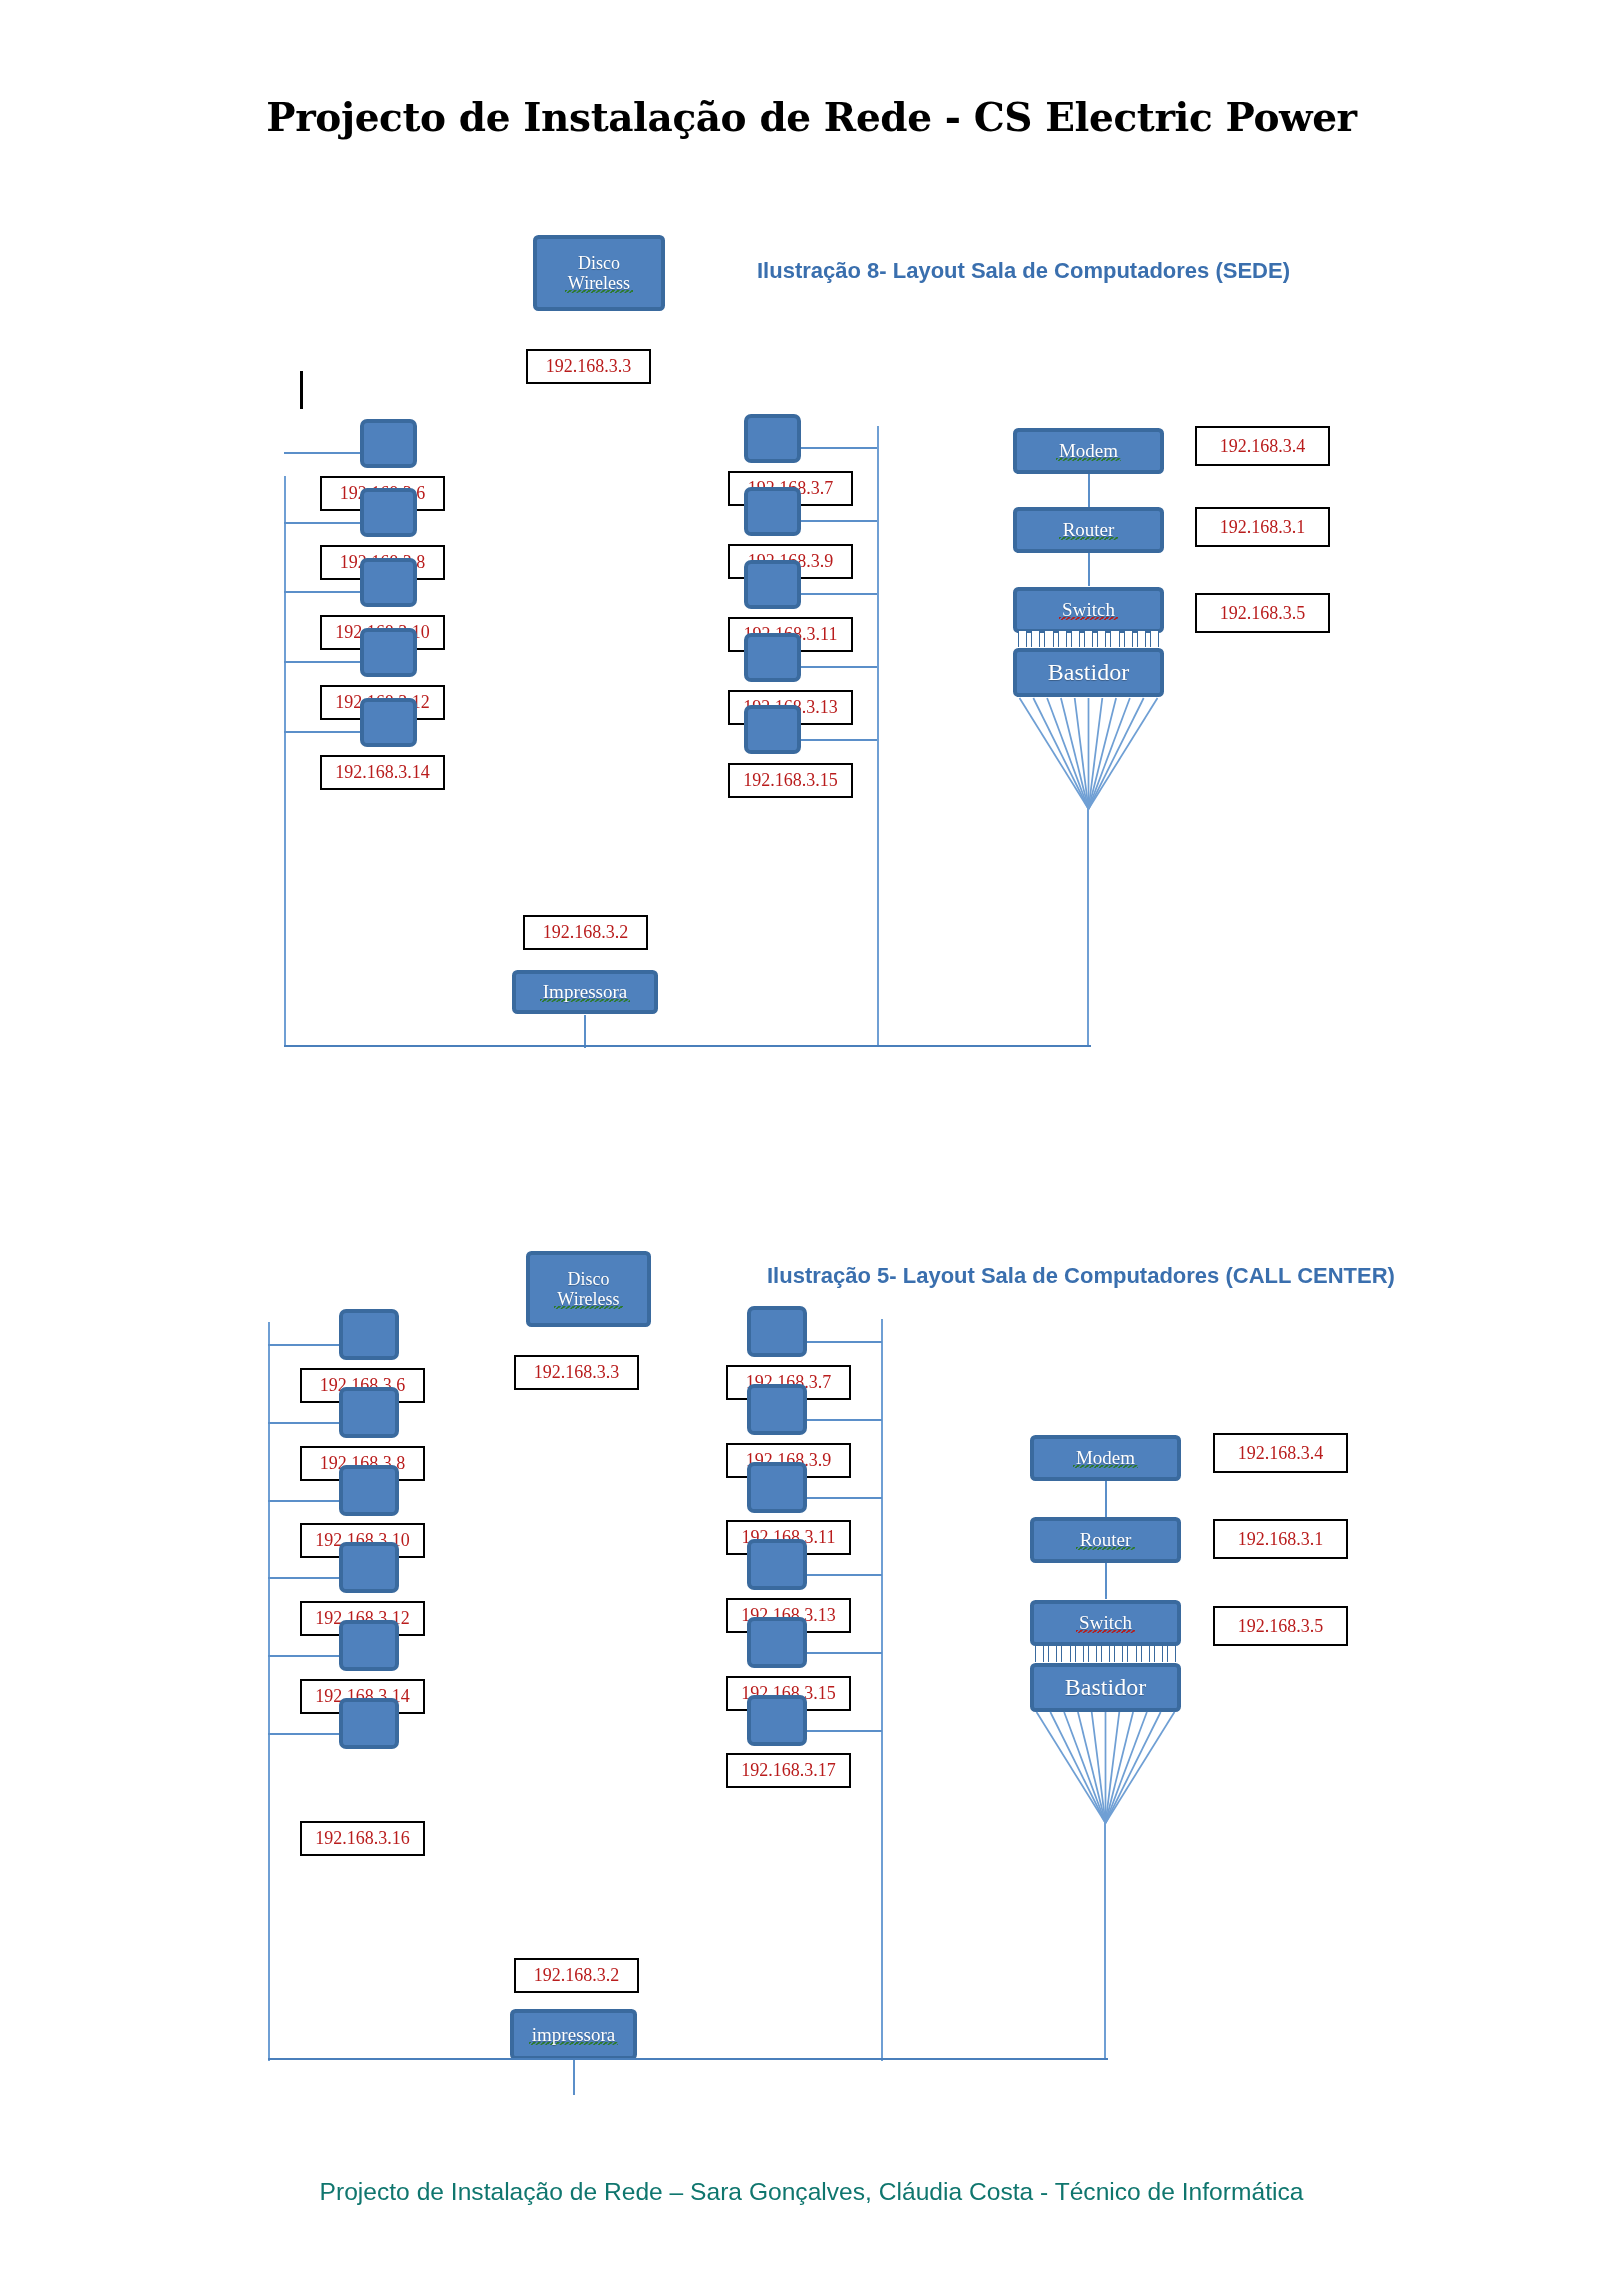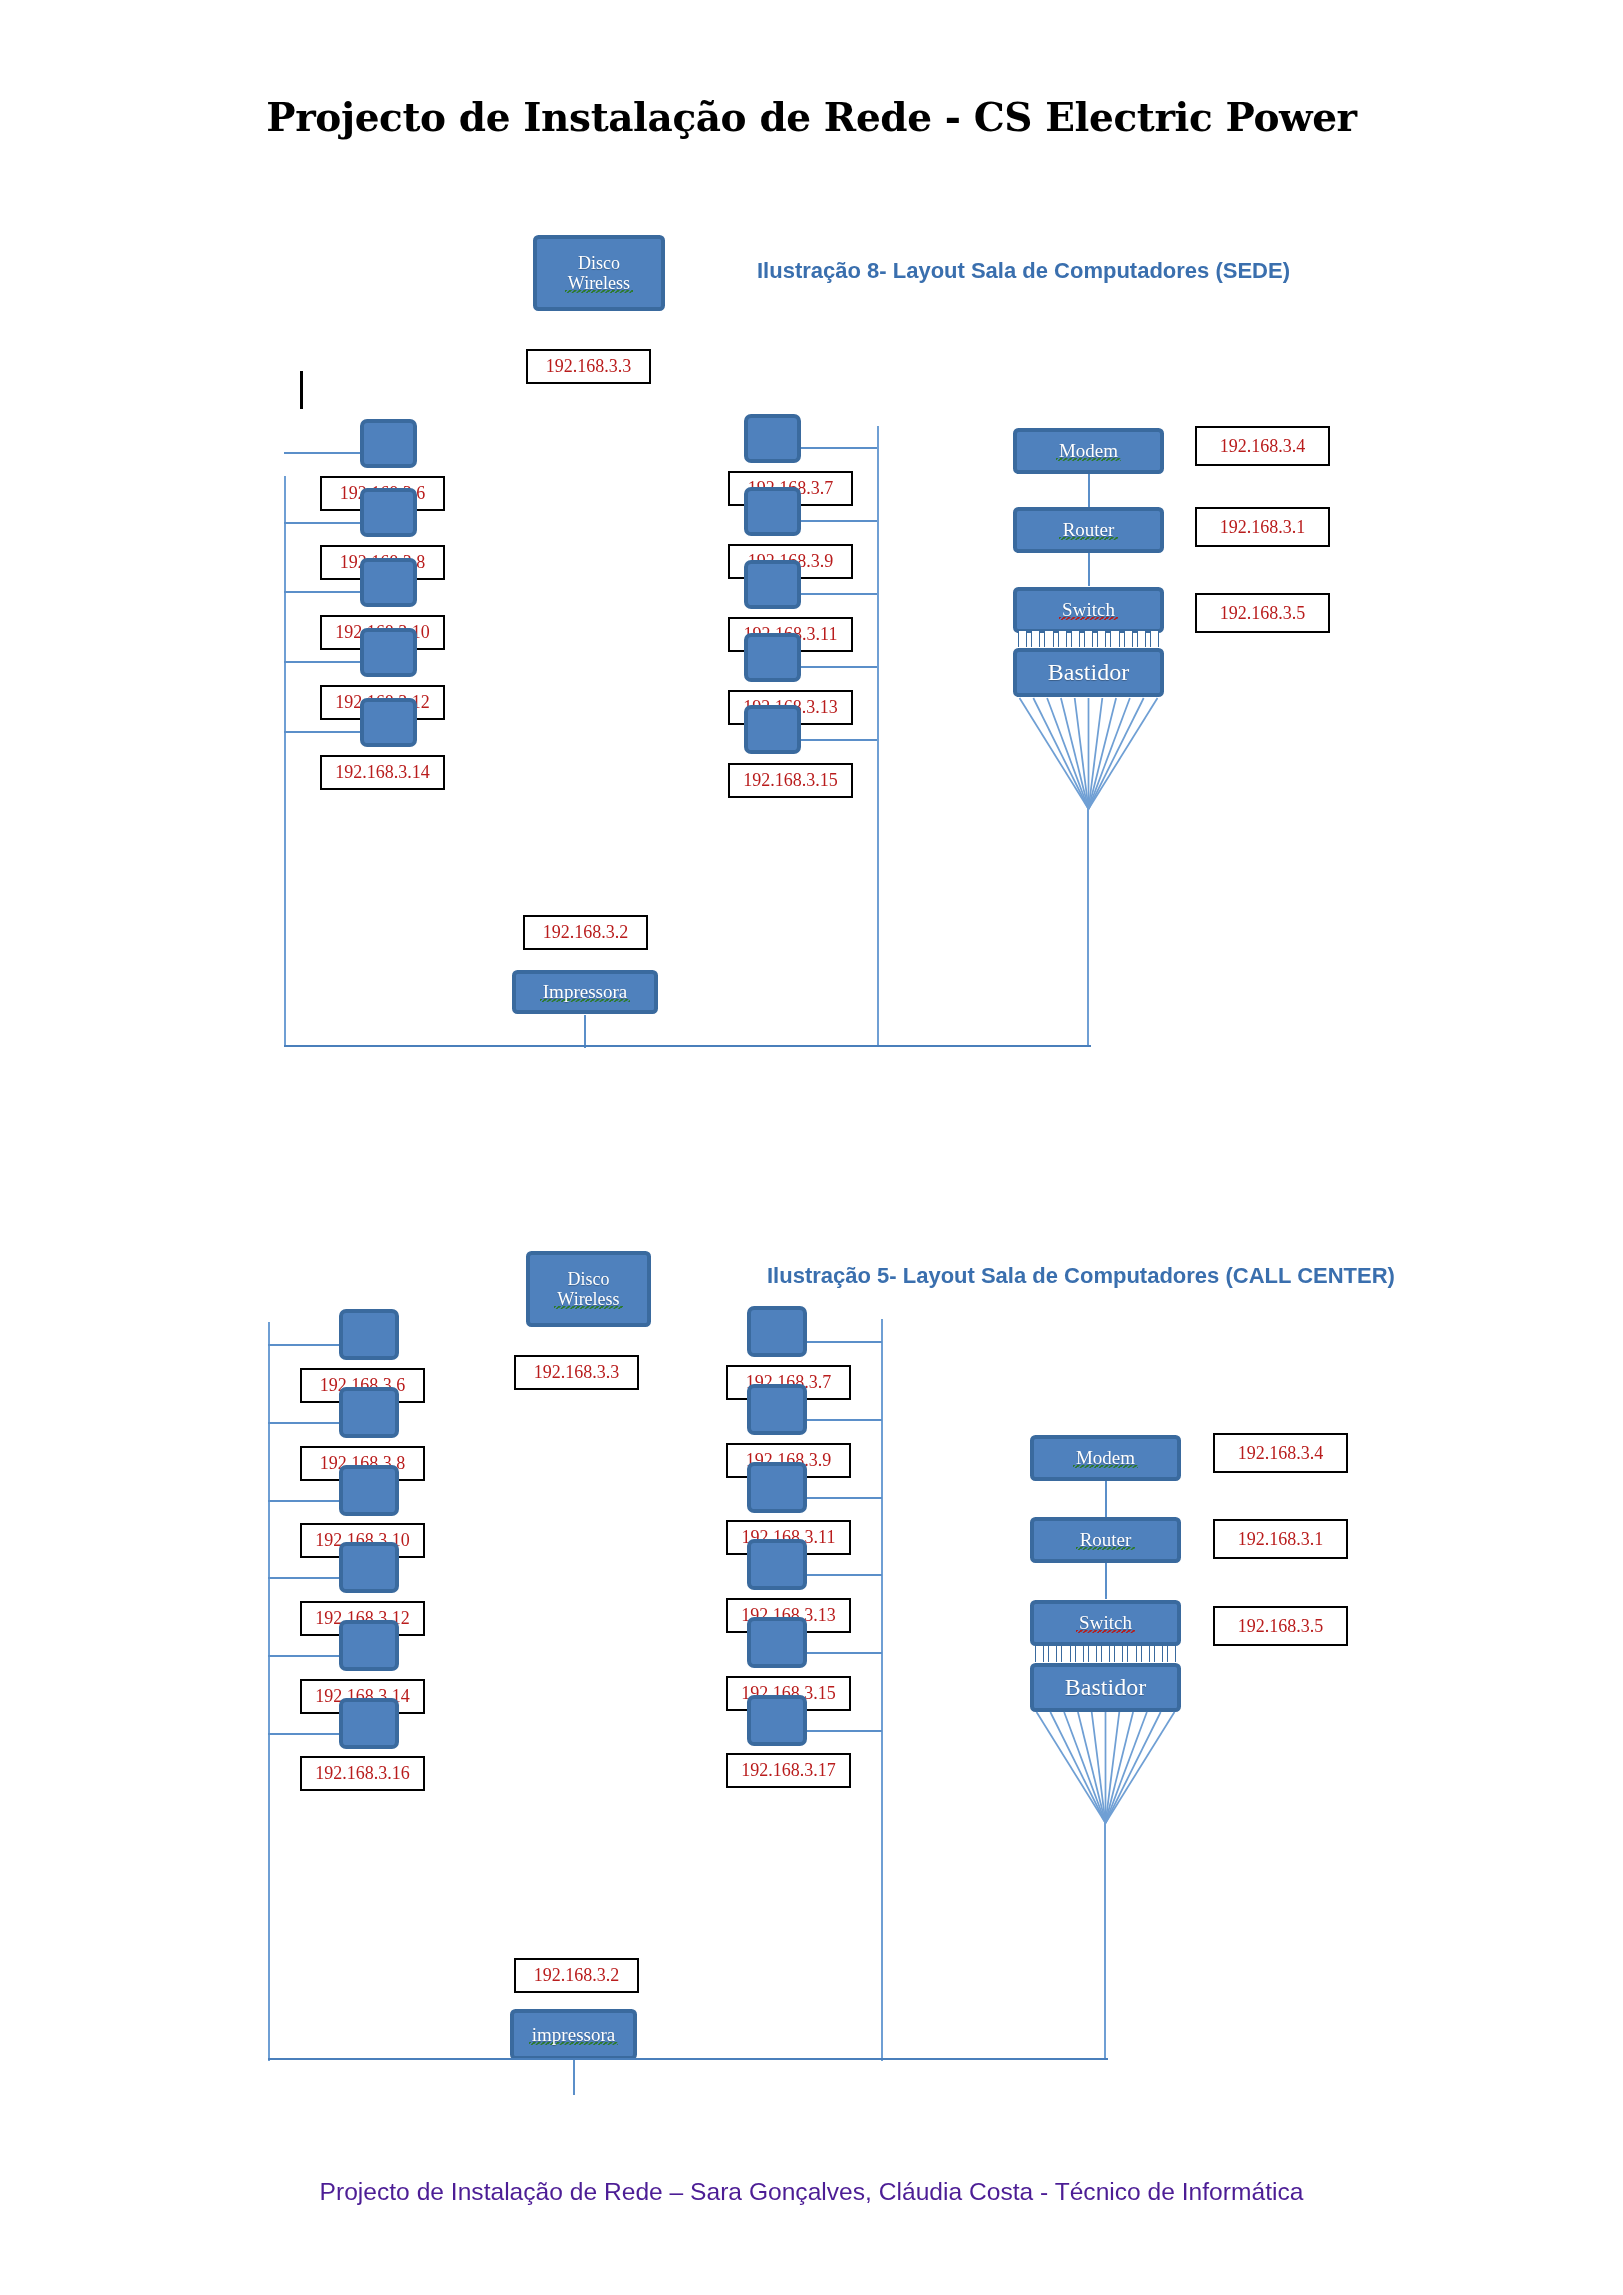--- a/index.html
+++ b/index.html
@@ -8,21 +8,21 @@
 
   
   .doc-title{
     position:absolute; left:0; top:94px; width:1623px; text-align:center;
     font-family:"DejaVu Serif",serif; font-weight:bold; font-size:39px;
     letter-spacing:-0.4px; color:#000000; white-space:nowrap;
   }
   
   .doc-footer{
     position:absolute; left:0; top:2178px; width:1623px; text-align:center;
-    font-family:"Liberation Sans",sans-serif; font-size:24.6px; color:#4c1d95;
+    font-family:"Liberation Sans",sans-serif; font-size:24.6px; color:#0f766e;
   }
 
   
   .diagram{position:absolute;}
 
   .caption{
     position:absolute; font-family:"Liberation Sans",sans-serif;
     font-weight:bold; font-size:22px; color:#3a6fae; white-space:nowrap;
   }
 
@@ -235,21 +235,21 @@
     <div class="node pc" style="left: 339px; top: 1465px; width: 60px; height: 51px;"></div>
     <div class="ip" style="left: 300px; top: 1523px; width: 125px; height: 35px;">192.168.3.10</div>
     <div class="ln h" style="left: 268px; top: 1500px; width: 71px;"></div>
     <div class="node pc" style="left: 339px; top: 1542px; width: 60px; height: 51px;"></div>
     <div class="ip" style="left: 300px; top: 1601px; width: 125px; height: 35px;">192.168.3.12</div>
     <div class="ln h" style="left: 268px; top: 1577px; width: 71px;"></div>
     <div class="node pc" style="left: 339px; top: 1620px; width: 60px; height: 51px;"></div>
     <div class="ip" style="left: 300px; top: 1679px; width: 125px; height: 35px;">192.168.3.14</div>
     <div class="ln h" style="left: 268px; top: 1655px; width: 71px;"></div>
     <div class="node pc" style="left: 339px; top: 1698px; width: 60px; height: 51px;"></div>
-    <div class="ip" style="left: 300px; top: 1756px; width: 125px; height: 35px;">192.168.3.16</div>
+    <div class="ip" style="left: 300px; top: 1821px; width: 125px; height: 35px;">192.168.3.16</div>
     <div class="ln h" style="left: 268px; top: 1733px; width: 71px;"></div>
     <div class="ln busv" style="left: 881px; top: 1319px; height: 742px;"></div>
     <div class="node pc" style="left: 747px; top: 1306px; width: 60px; height: 51px;"></div>
     <div class="ip" style="left: 726px; top: 1365px; width: 125px; height: 35px;">192.168.3.7</div>
     <div class="ln h" style="left: 807px; top: 1341px; width: 75px;"></div>
     <div class="node pc" style="left: 747px; top: 1384px; width: 60px; height: 51px;"></div>
     <div class="ip" style="left: 726px; top: 1443px; width: 125px; height: 35px;">192.168.3.9</div>
     <div class="ln h" style="left: 807px; top: 1419px; width: 75px;"></div>
     <div class="node pc" style="left: 747px; top: 1462px; width: 60px; height: 51px;"></div>
     <div class="ip" style="left: 726px; top: 1520px; width: 125px; height: 35px;">192.168.3.11</div>

